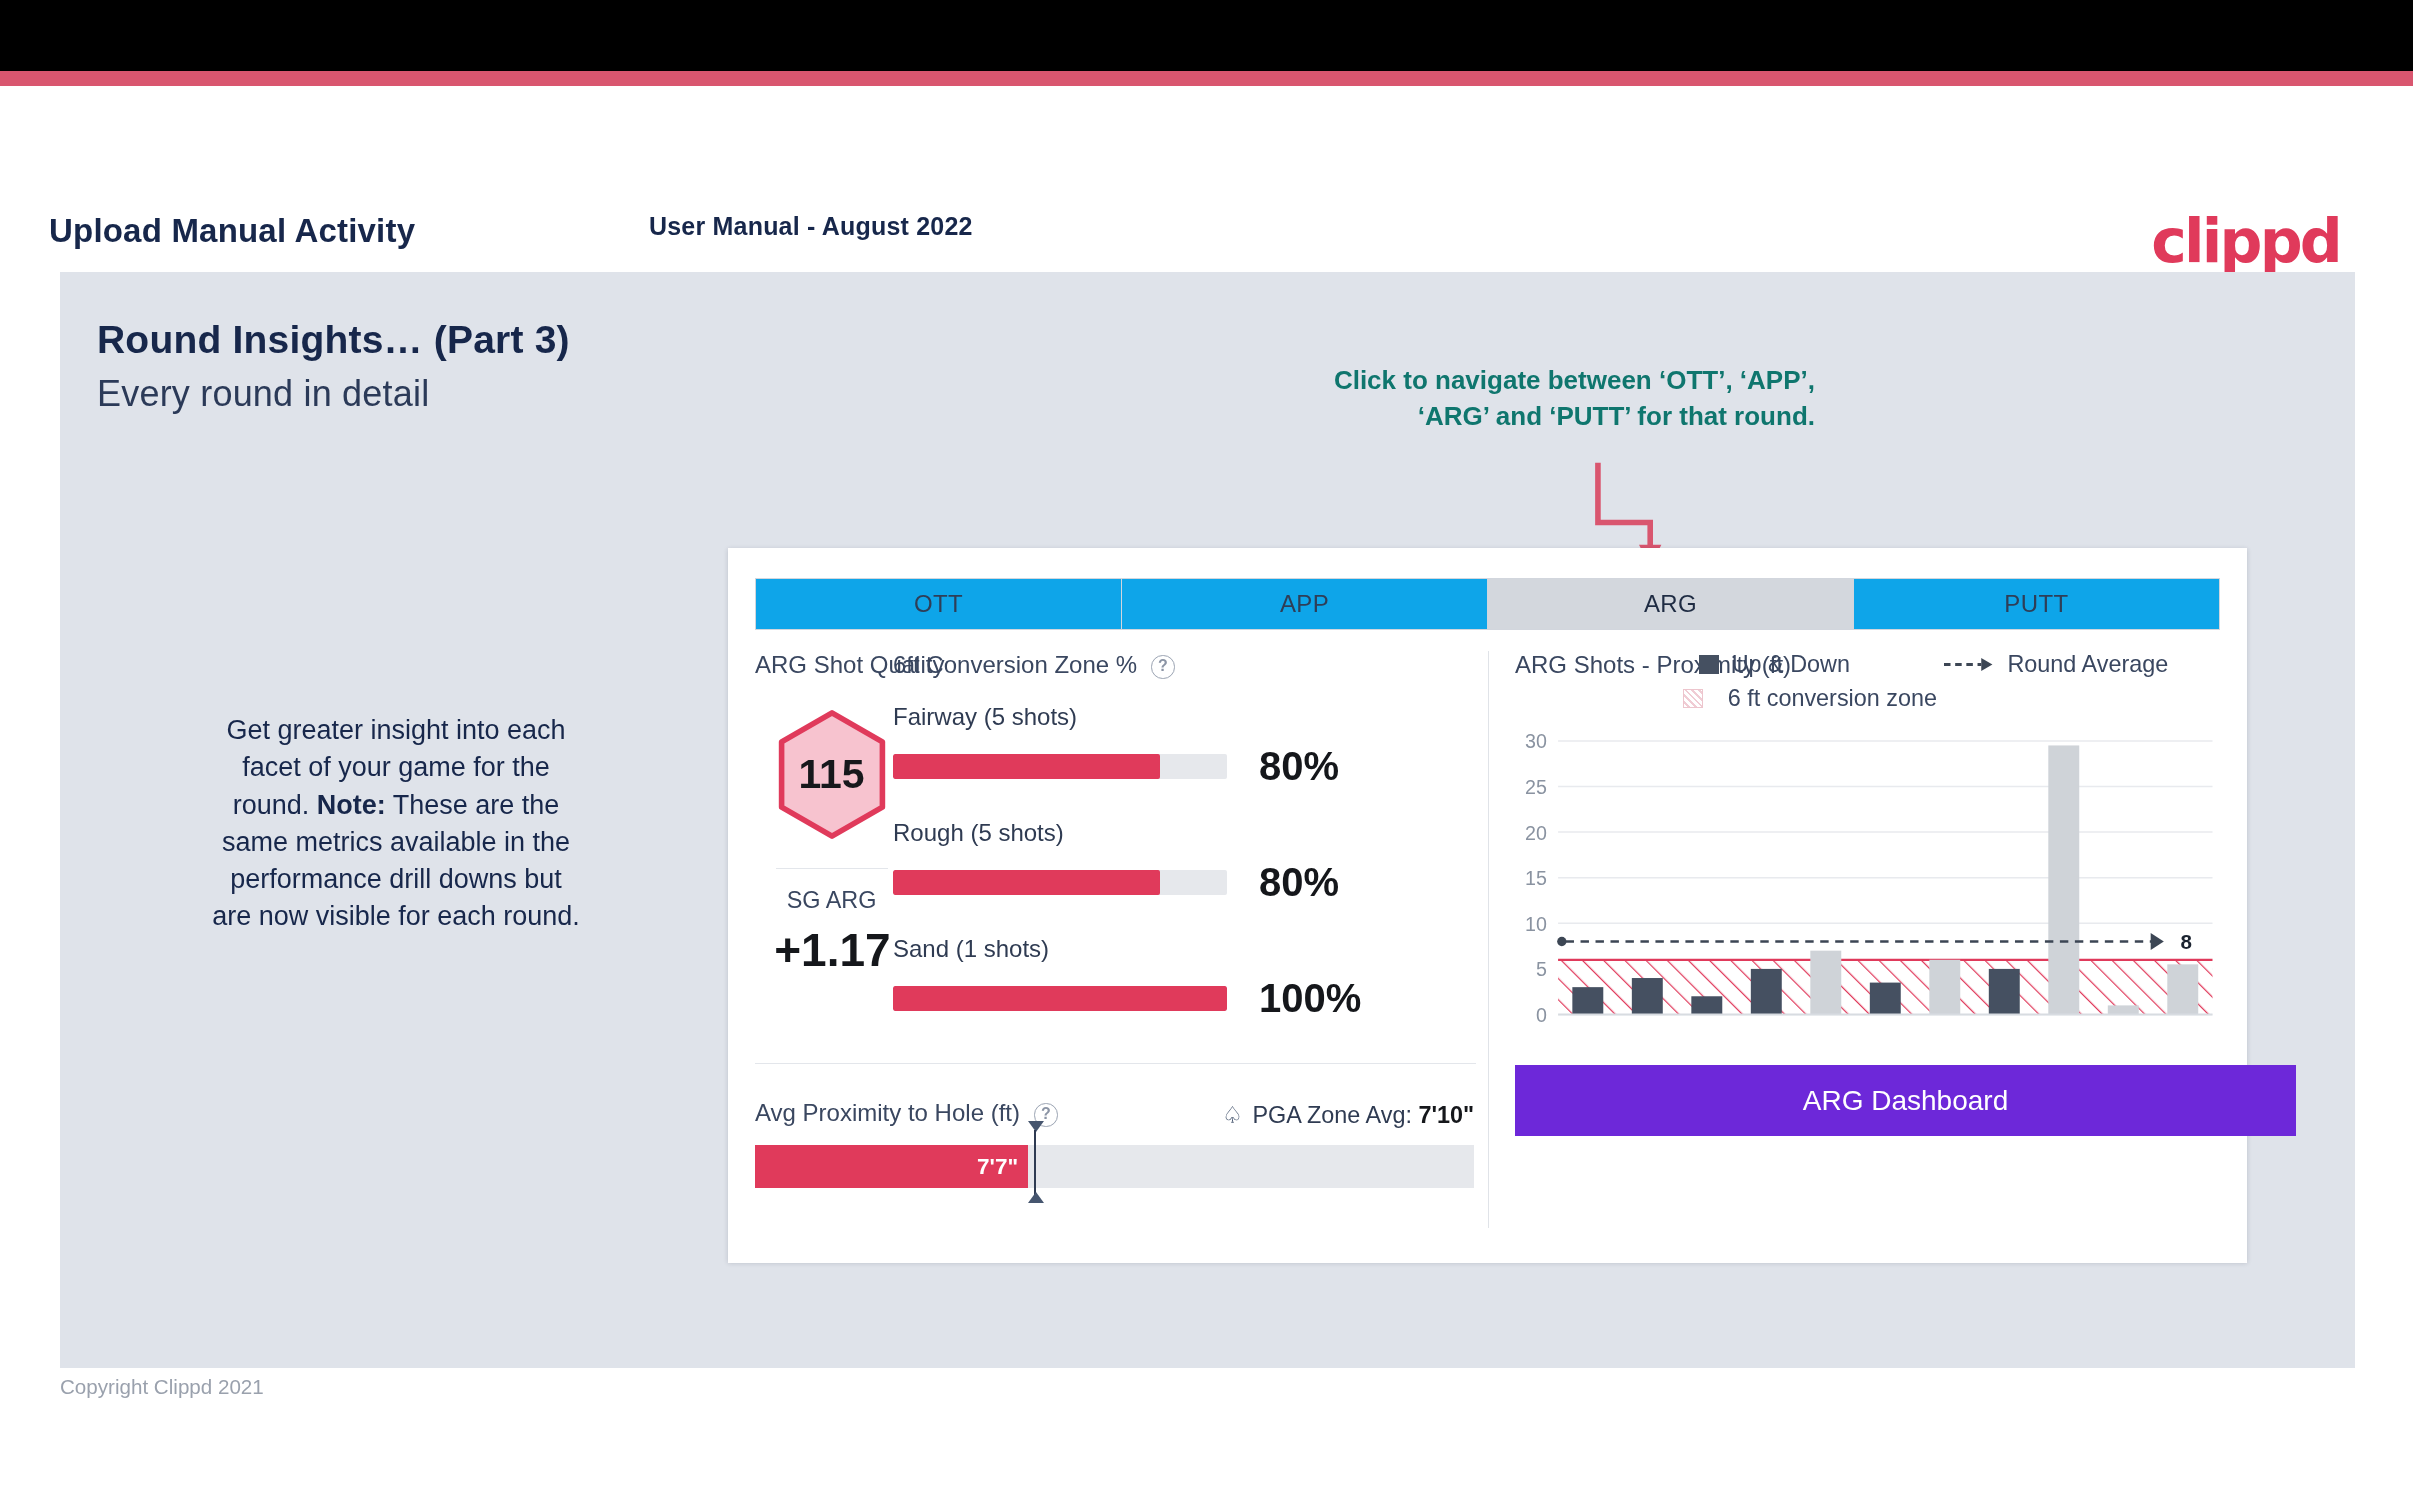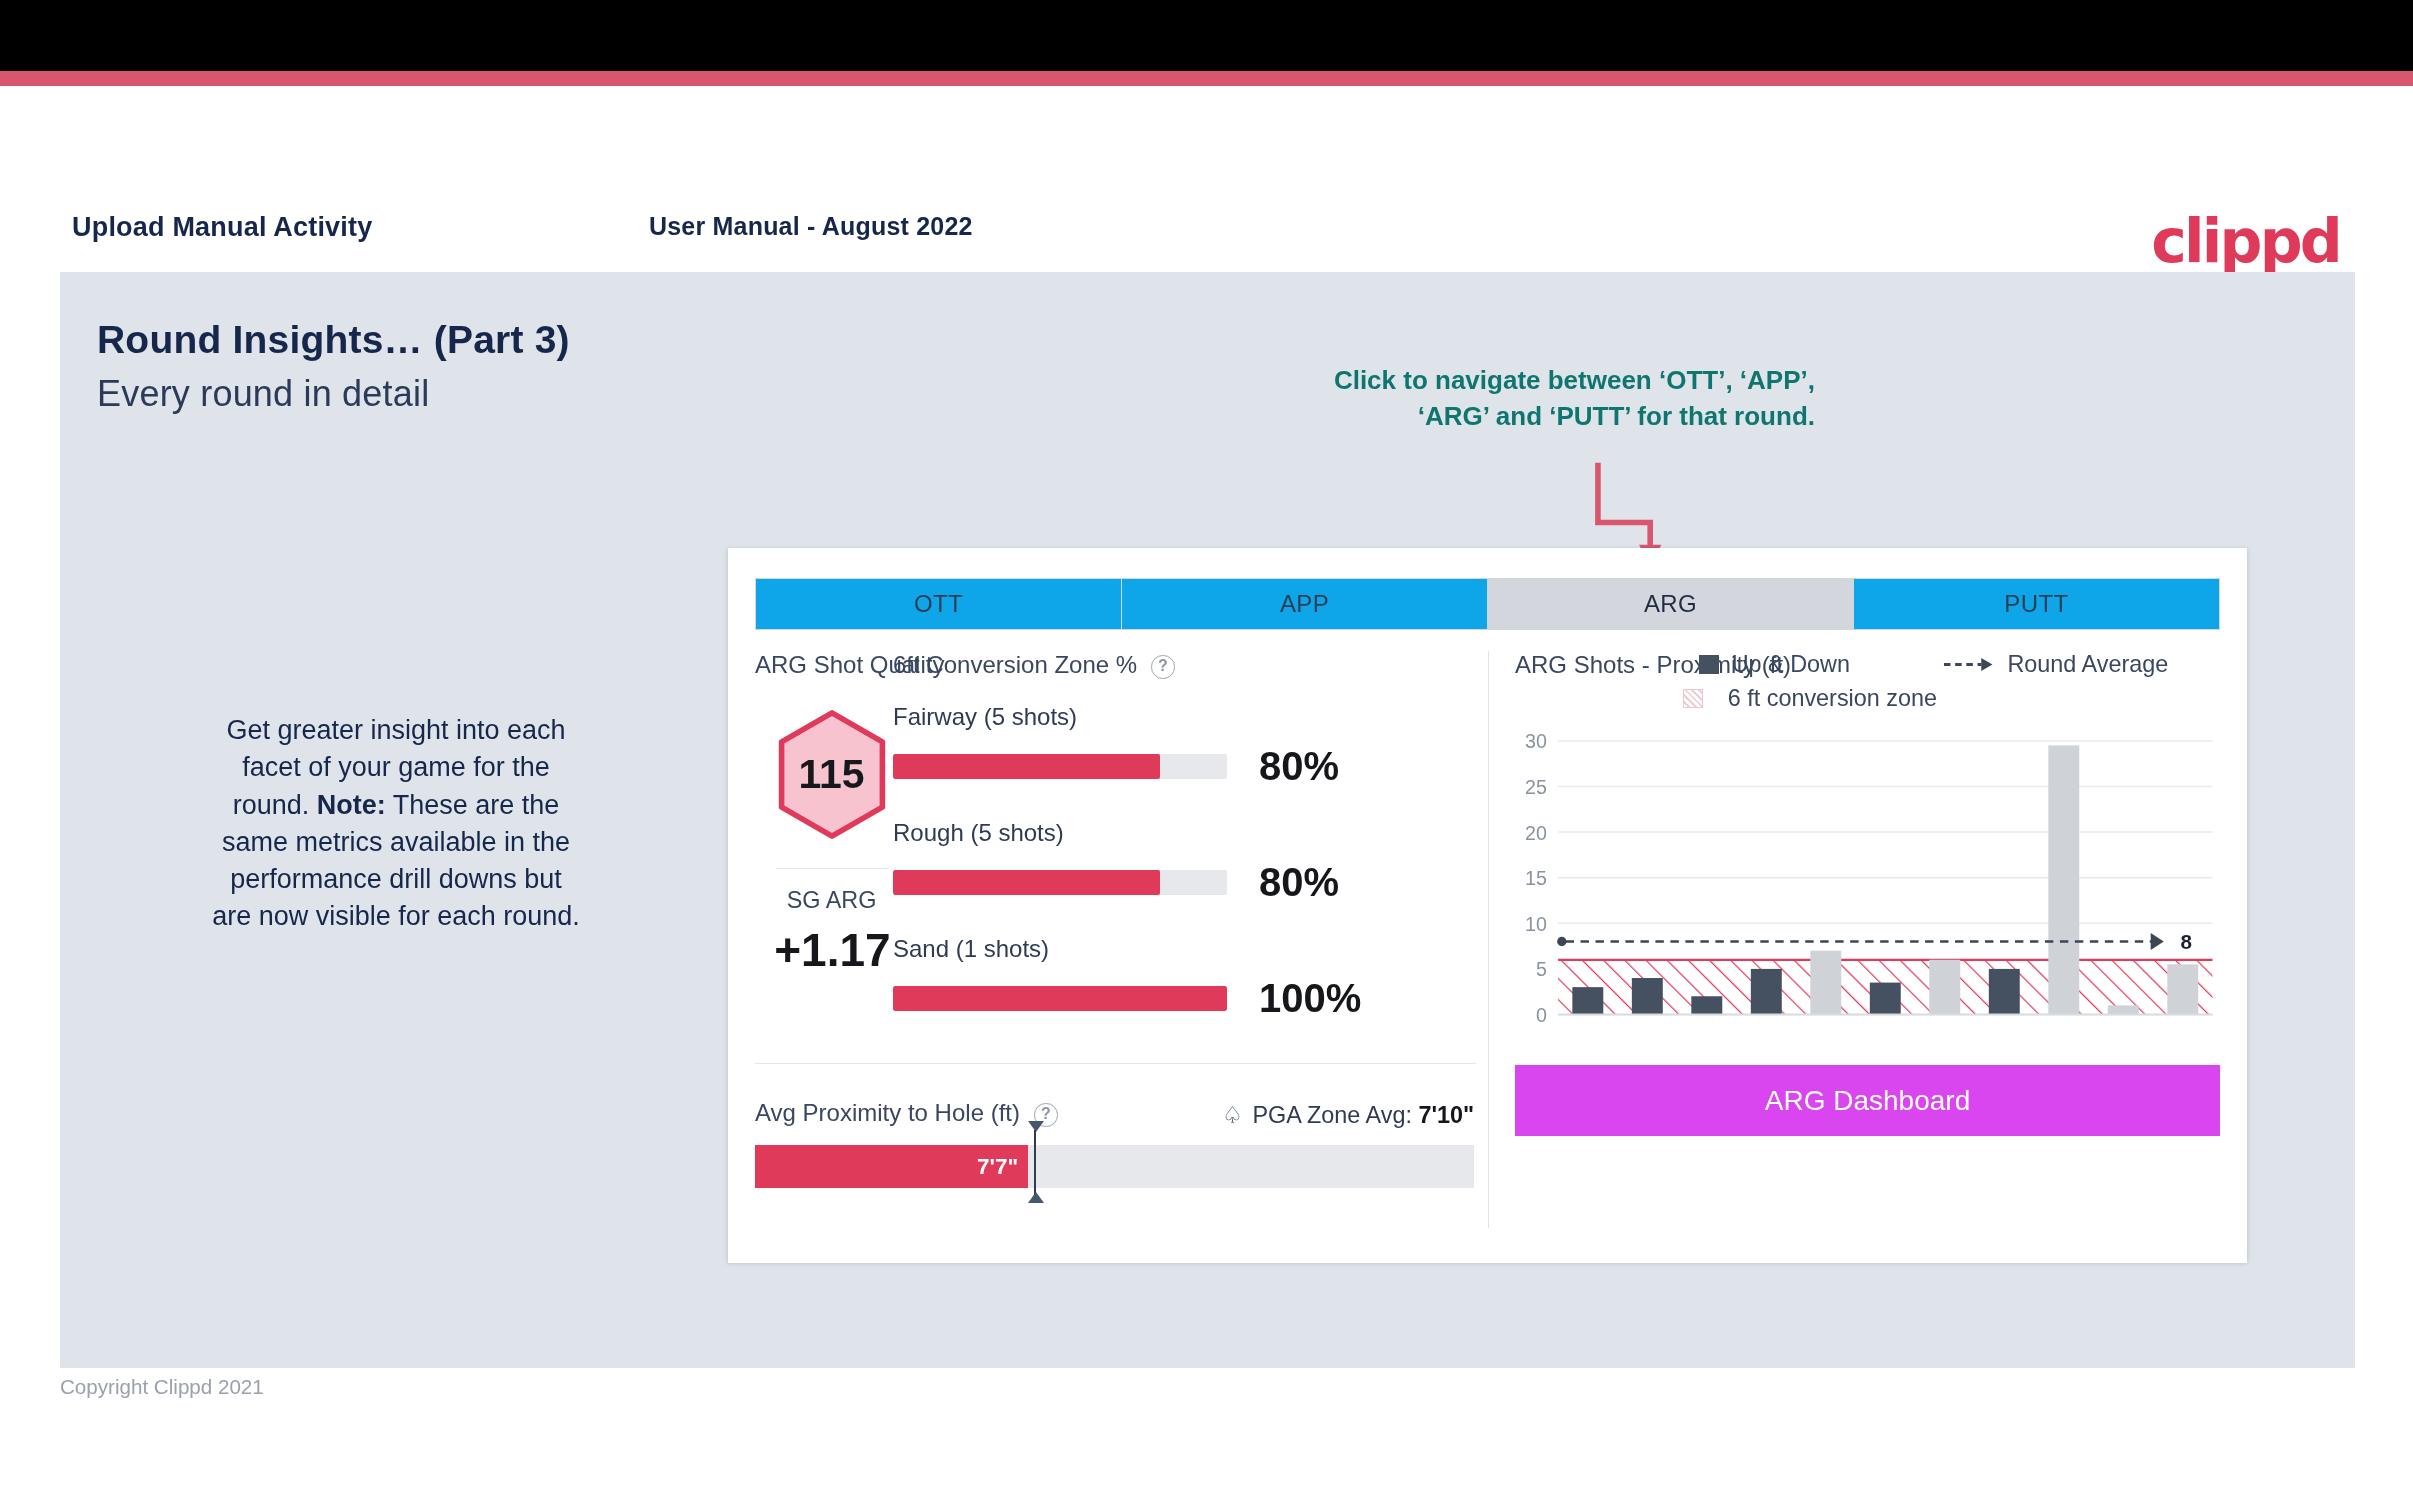--- a/index.html
+++ b/index.html
@@ -9,21 +9,21 @@
     background: #ffffff;
     overflow: hidden;
     position: relative;
   }
   
   .topbar-black { position:absolute; left:0; top:0; width:2413px; height:71px; background:#000000; }
   .topbar-red   { position:absolute; left:0; top:71px; width:2413px; height:15px; background:#d9566f; }
 
   
   .header { position:absolute; left:0; top:86px; width:2413px; height:159px; background:#ffffff; }
-  .hdr-left  { position:absolute; left:72px; top:126px; font-size:27px; font-weight:700; color:#17274b; letter-spacing:0.2px;}
+  .hdr-left  { position:absolute; left:49px; top:126px; font-size:33px; font-weight:700; color:#17274b; letter-spacing:0.2px;}
   .hdr-mid   { position:absolute; left:649px; top:126px; font-size:25px; font-weight:700; color:#17274b; letter-spacing:0.2px;}
   .hdr-logo  { position:absolute; right:73px; top:125px; font-size:60px; font-weight:800; color:#e03a5b;
                letter-spacing:-2.8px; font-family:"DejaVu Sans", sans-serif; line-height:1; }
   .hdr-rule  { position:absolute; left:60px; top:240px; width:2295px; height:2.8px; background:#d9566f; }
 
   
   .slide { position:absolute; left:60px; top:272px; width:2295px; height:1096px; background:#dfe3ea; }
 
   .title      { position:absolute; left:97px; top:318px; font-size:39px; font-weight:700; color:#17274b; letter-spacing:0.2px;}
   .subtitle   { position:absolute; left:97px; top:373px; font-size:36px; font-weight:400; color:#2b3a58; letter-spacing:0.2px;}
@@ -102,21 +102,21 @@
   .pr-title { position:absolute; left:0; top:0; font-size:24px; color:#3a4760;}
   .legend1 { position:absolute; left:184px; top:0; font-size:23.4px; color:#3a4760; display:flex; align-items:center;}
   .legend2 { position:absolute; left:168px; top:34px; font-size:23.4px; color:#3a4760; display:flex; align-items:center;gap:12px;}
   .legend3 { position:absolute; left:429px; top:0; font-size:23.4px; color:#3a4760; display:flex; align-items:center;}
   .sw-dark { width:19.7px; height:19.7px; background:#455061; margin-right:13px; }
   .sw-hatch { width:19.7px; height:19.7px; margin-right:13px; border:0.9px solid #edc5cd;
               background:repeating-linear-gradient(45deg,#fff 0 2.8px,#f0ccd4 2.8px 4.7px); }
   .dashlegend { margin-right:9.4px; }
 
   .chartbox { position:absolute; left:0; top:73px; width:705px; height:317px; }
-  .dashbtn { position:absolute; left:0; top:414px; width:705px; height:71px; background:#d946ef;
+  .dashbtn { position:absolute; left:0; top:414px; width:781px; height:71px; background:#6d28d9;
              color:#ffffff; font-size:28px; display:flex; align-items:center; justify-content:center;
              border:none; font-family:"Liberation Sans", sans-serif; }
 
   .copyright { position:absolute; left:60px; top:1375px; font-size:20.6px; color:#9aa1ad; }
 </style>
 </head>
 <body>
 
 <div class="topbar-black"></div>
 <div class="topbar-red"></div>

